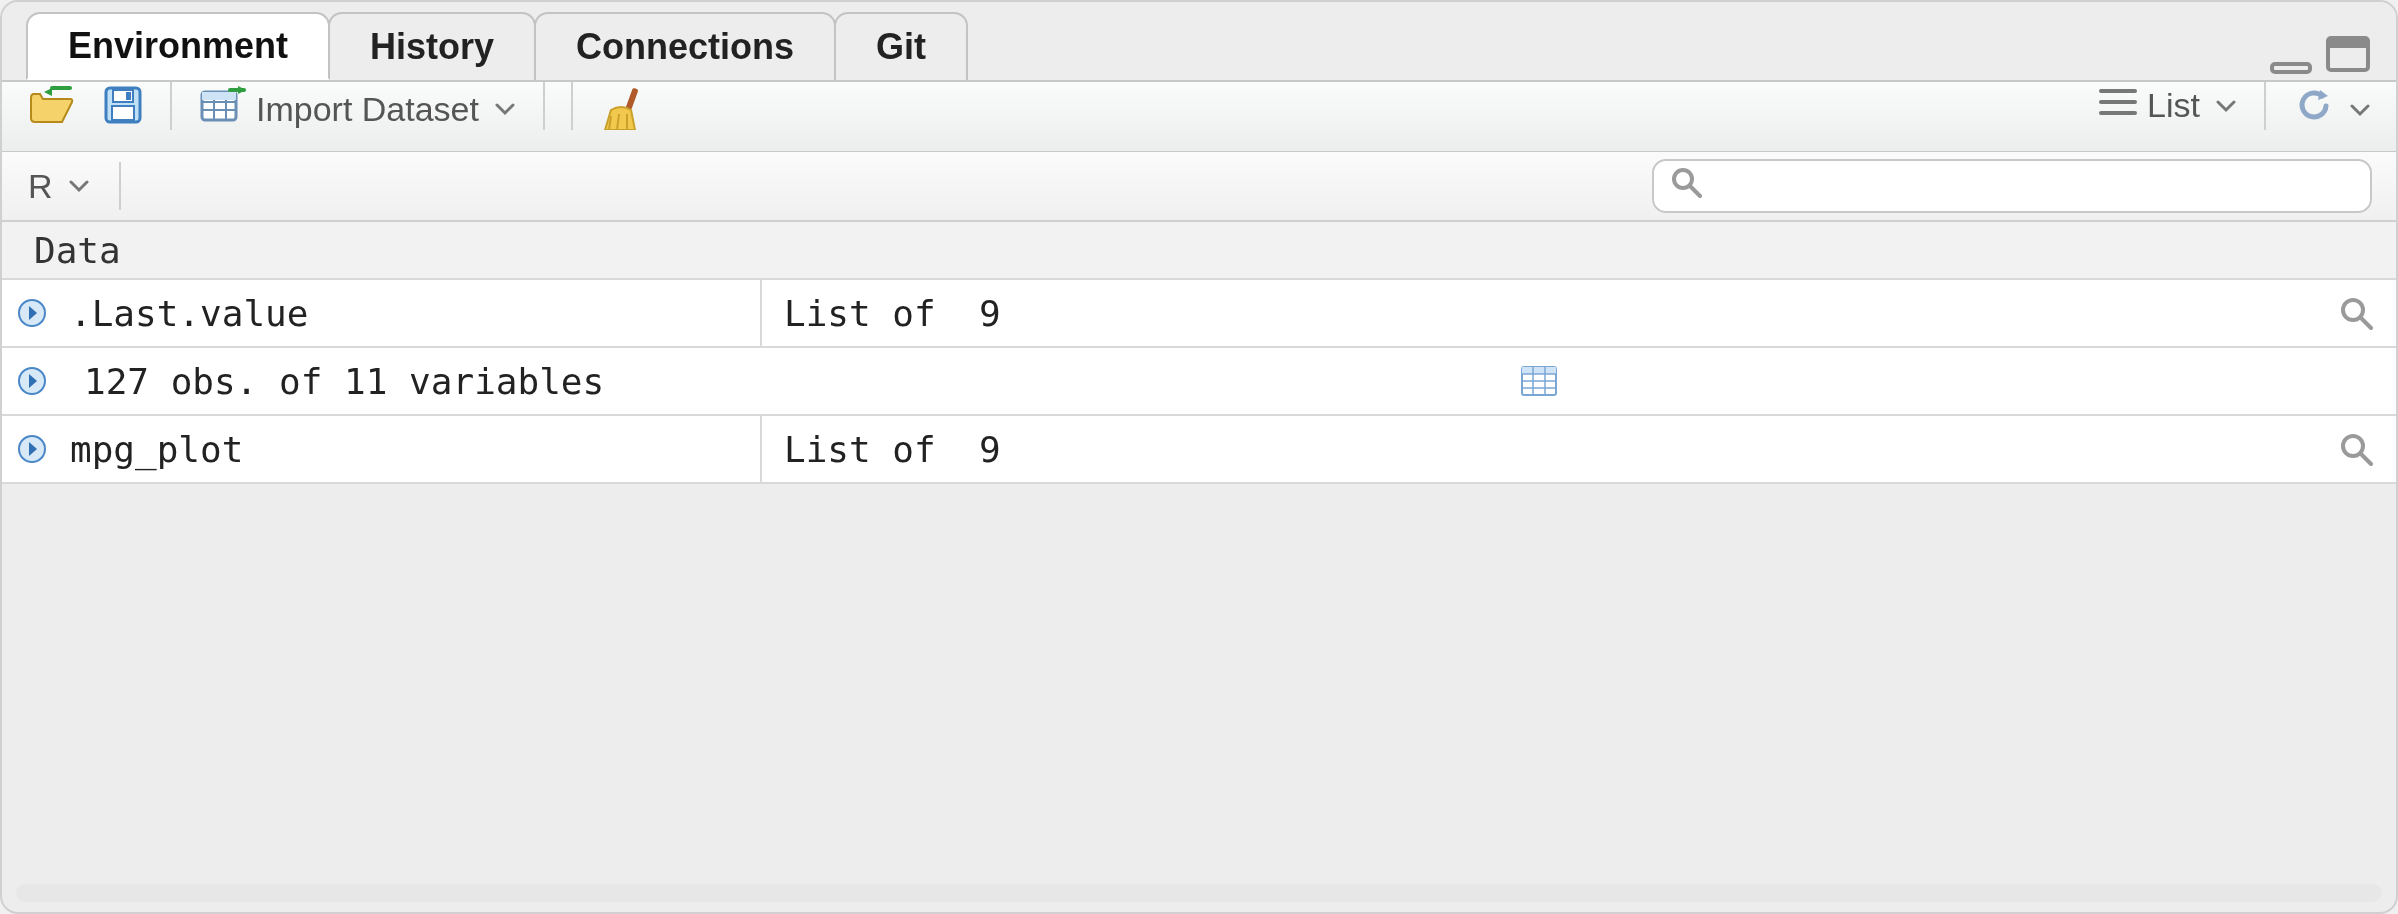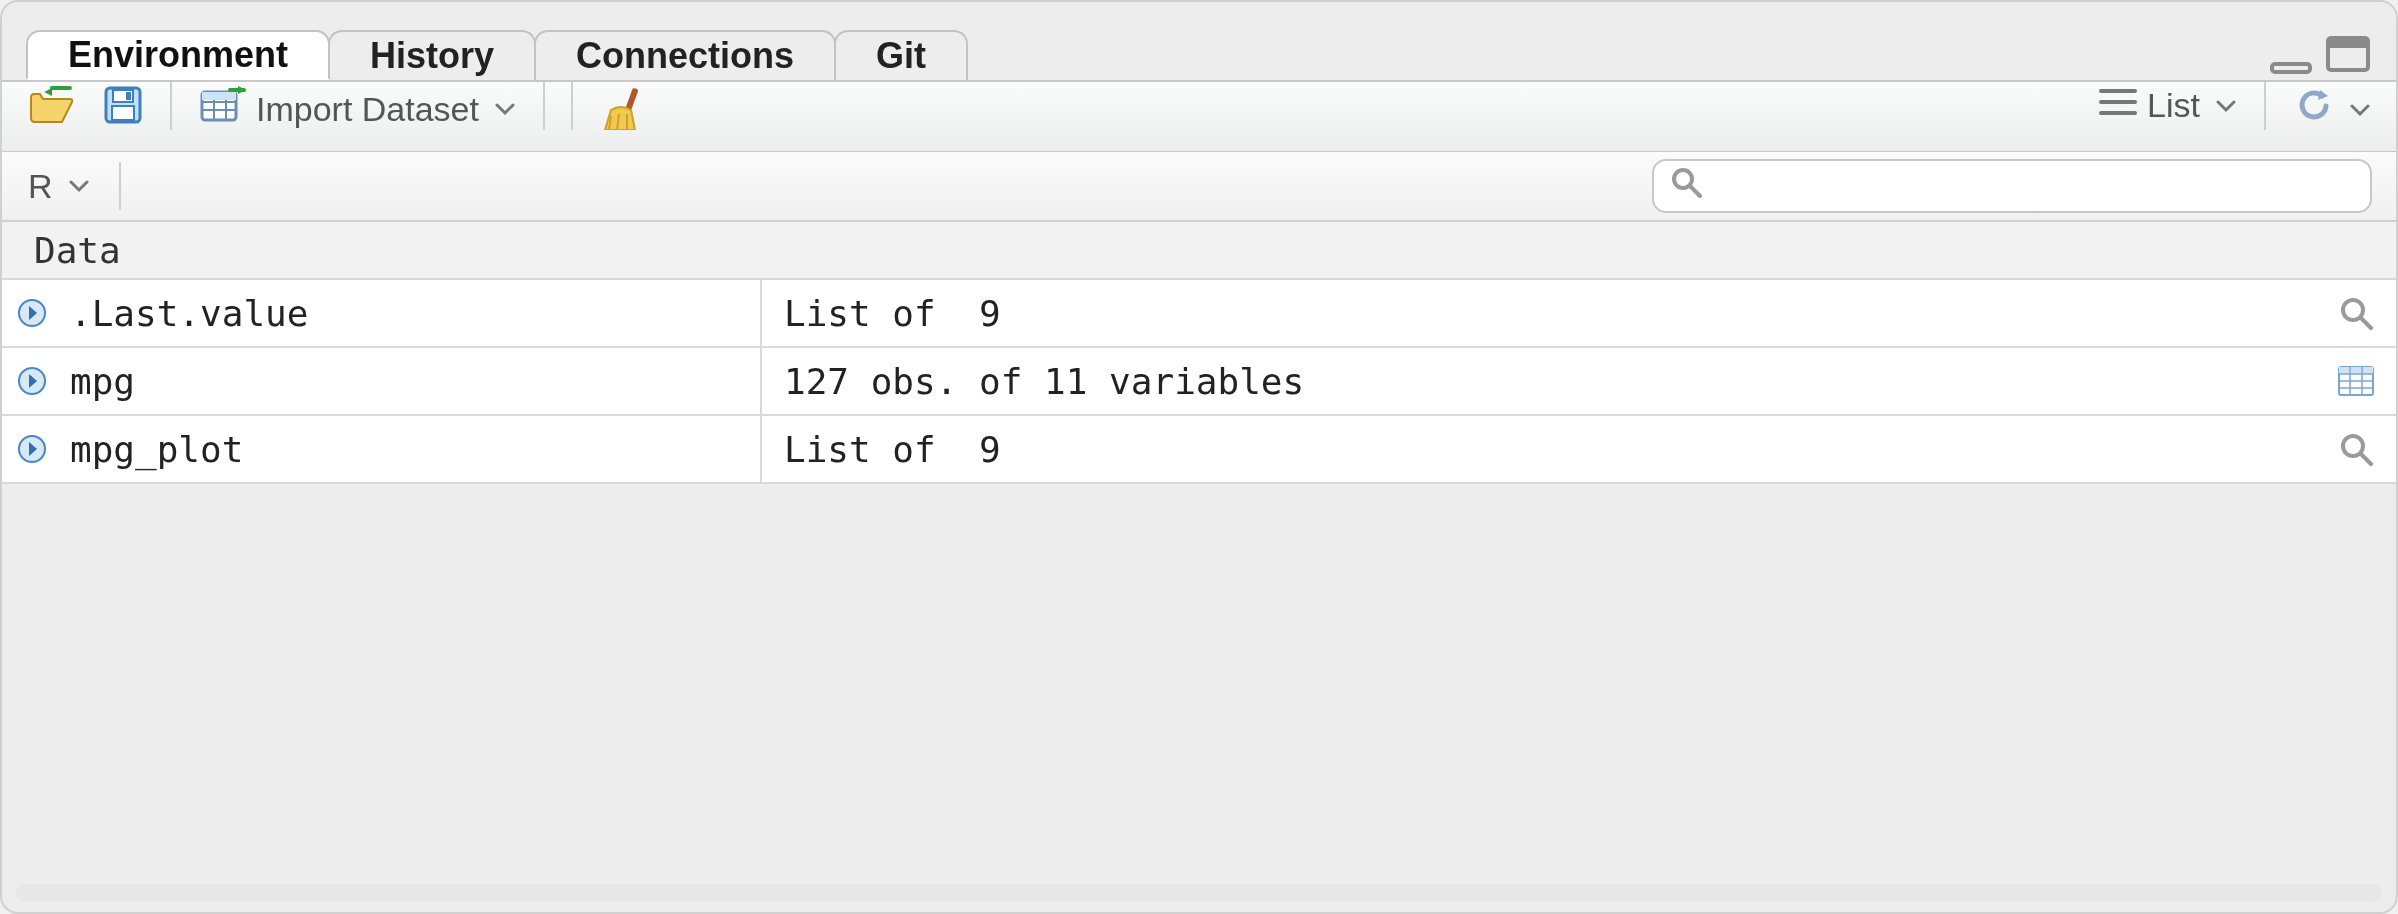--- a/index.html
+++ b/index.html
@@ -40,21 +40,21 @@
     height: 78px;
     padding: 14px 0 0 24px;
     background: var(--panel-bg);
     position: relative;
   }
   .tab {
     position: relative;
     display: flex;
     align-items: center;
     justify-content: center;
-    height: 50px;
+    height: 68px;
     padding: 0 40px;
     margin-right: 0;
     font-size: 36px;
     font-weight: 700;
     color: #111;
     background: var(--tab-inactive-bg);
     border: 2px solid #c3c3c3;
     border-bottom: none;
     border-top-left-radius: 14px;
     border-top-right-radius: 14px;
@@ -376,23 +376,20 @@
 
     <div class="row">
       <div class="cell expand-cell">
         <span class="expand-btn">
           <svg width="30" height="30" viewBox="0 0 30 30">
             <circle cx="15" cy="15" r="13" fill="#d7e8f7" stroke="#4a87c7" stroke-width="2"></circle>
             <path d="M12 8 L20 15 L12 22 Z" fill="#2f6fb3"></path>
           </svg>
         </span>
       </div>
-      <div class="cell name-cell">
-          <span>mpg</span>
-        </div>
       <div class="cell desc-cell"><span>127 obs. of 11 variables</span></div>
       <div class="cell action-cell">
         <span class="grid-icon">
           <svg width="36" height="30" viewBox="0 0 36 30">
             <rect x="1" y="1" width="34" height="28" rx="2" fill="#fff" stroke="#7aa6d6" stroke-width="2"></rect>
             <rect x="1" y="1" width="34" height="7" fill="#cfe3f7"></rect>
             <line x1="1" y1="8" x2="35" y2="8" stroke="#7aa6d6" stroke-width="1.5"></line>
             <line x1="1" y1="15" x2="35" y2="15" stroke="#7aa6d6" stroke-width="1.5"></line>
             <line x1="1" y1="22" x2="35" y2="22" stroke="#7aa6d6" stroke-width="1.5"></line>
             <line x1="12" y1="1" x2="12" y2="29" stroke="#7aa6d6" stroke-width="1.5"></line>

